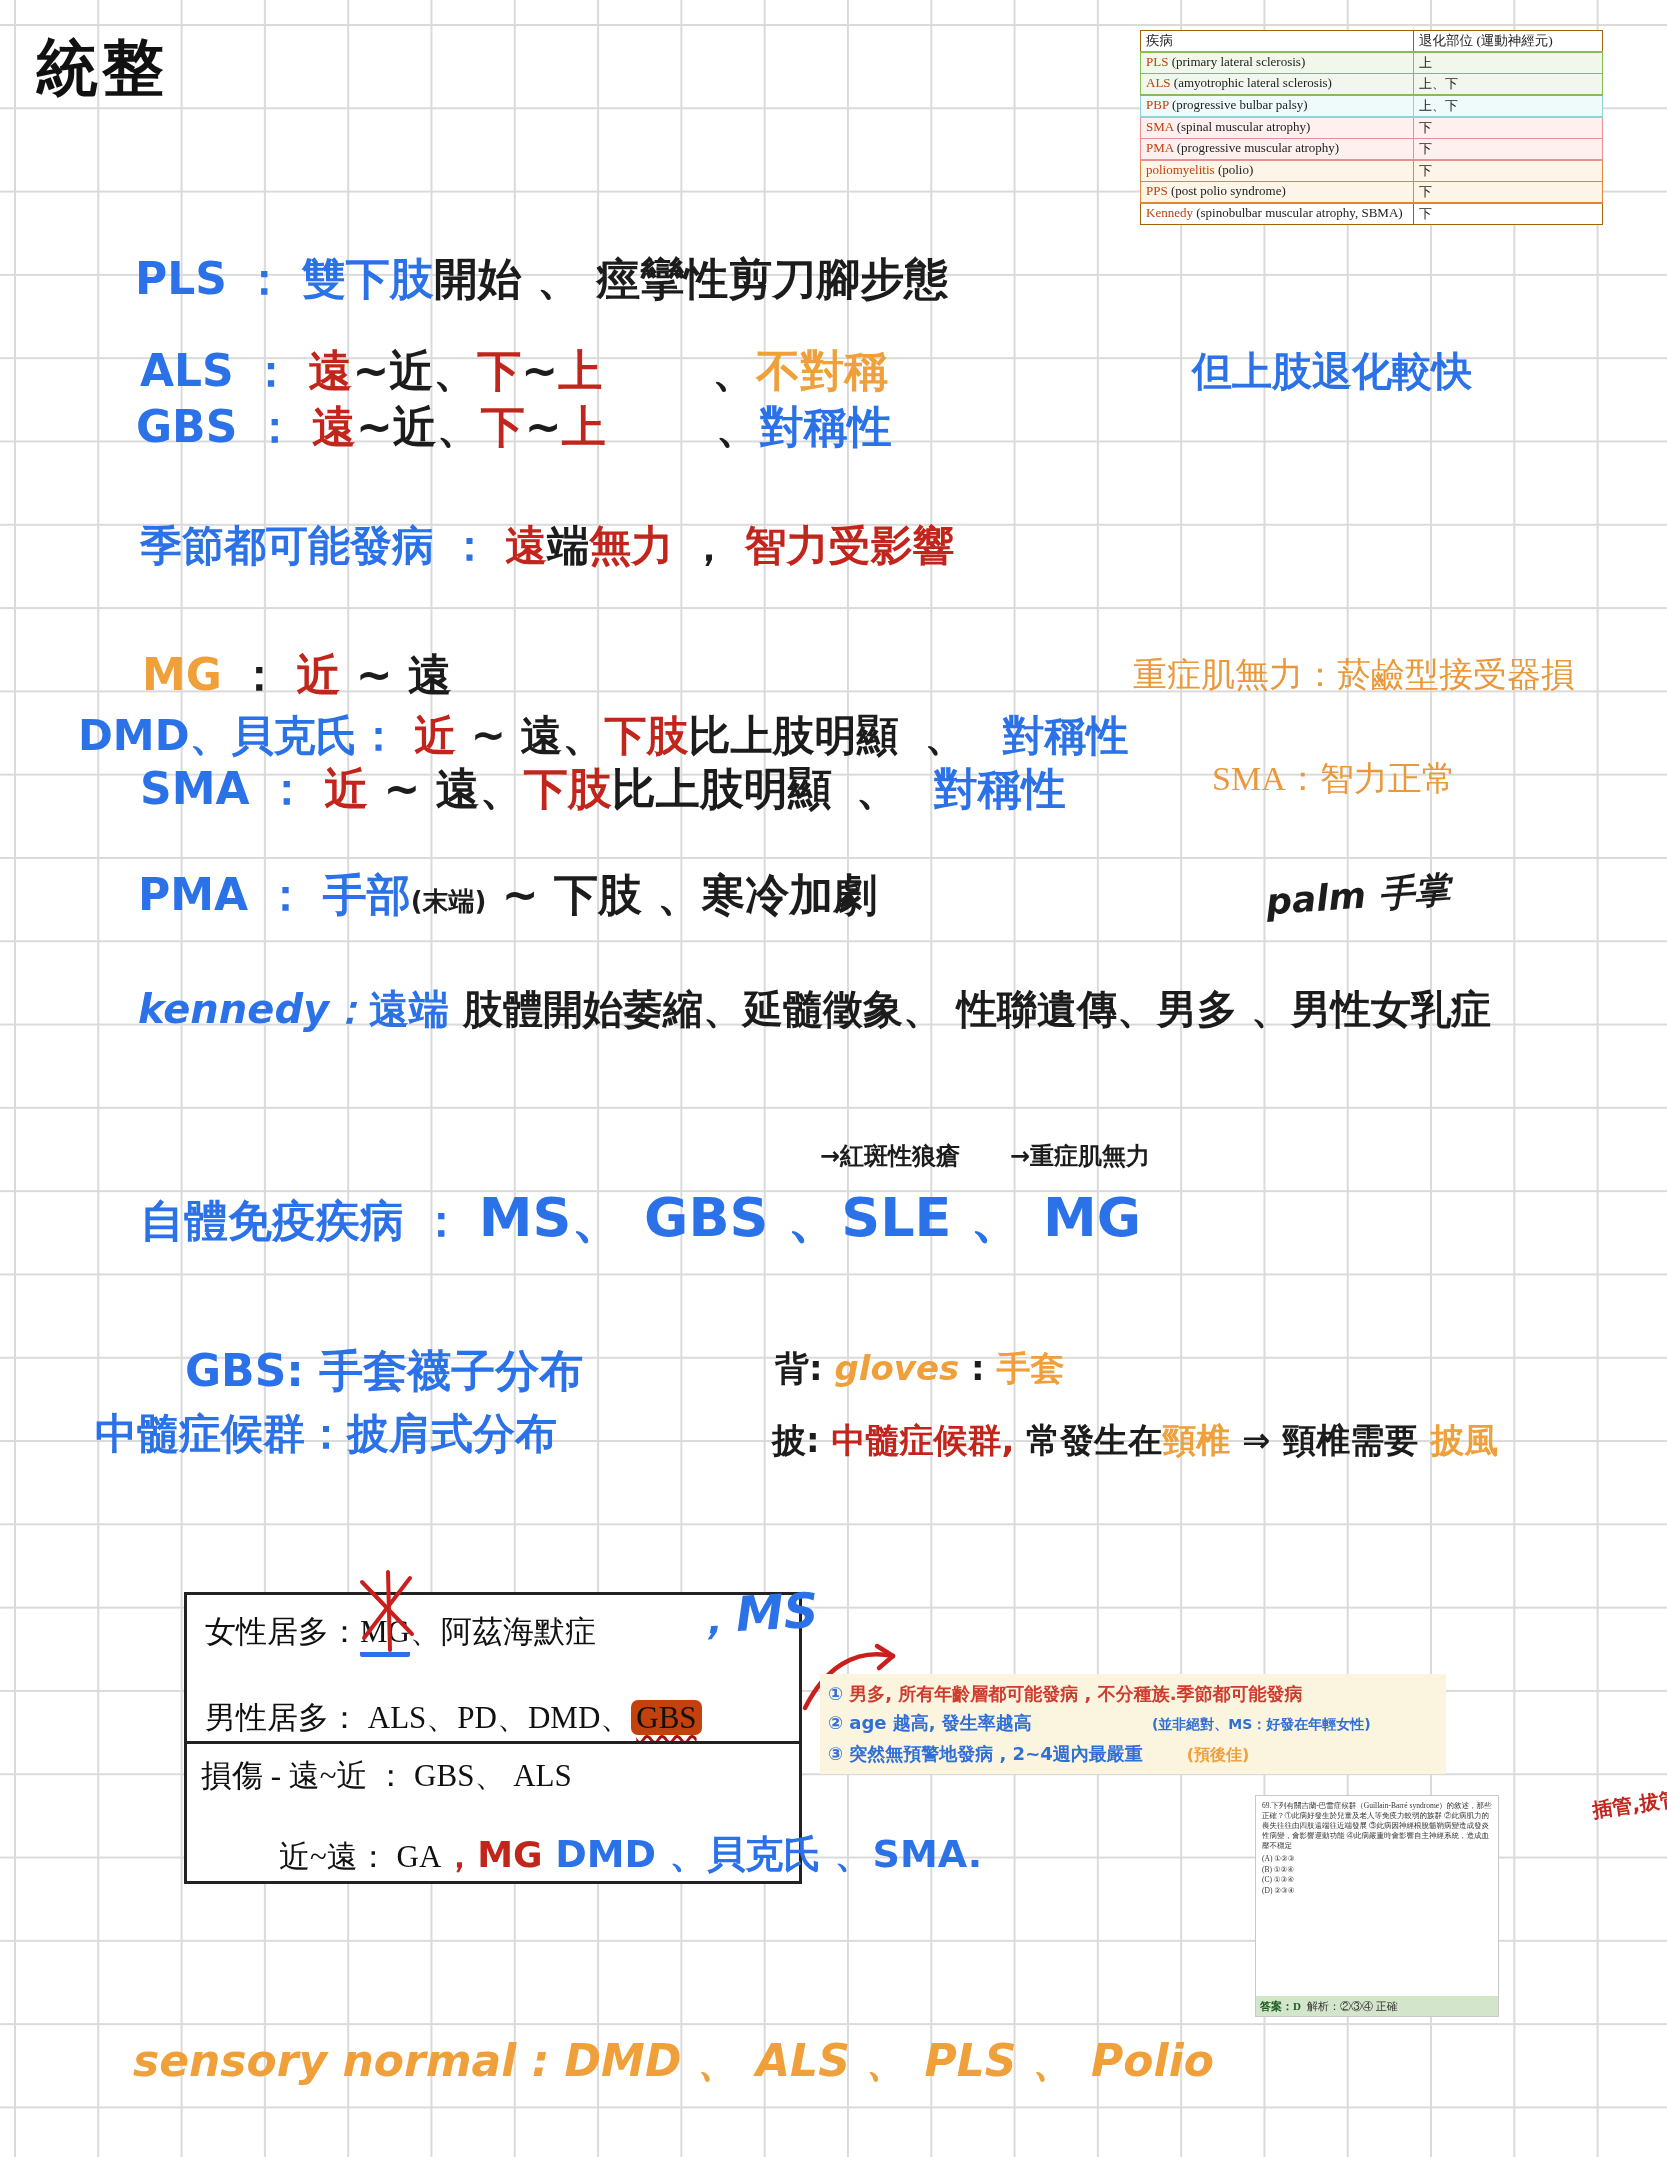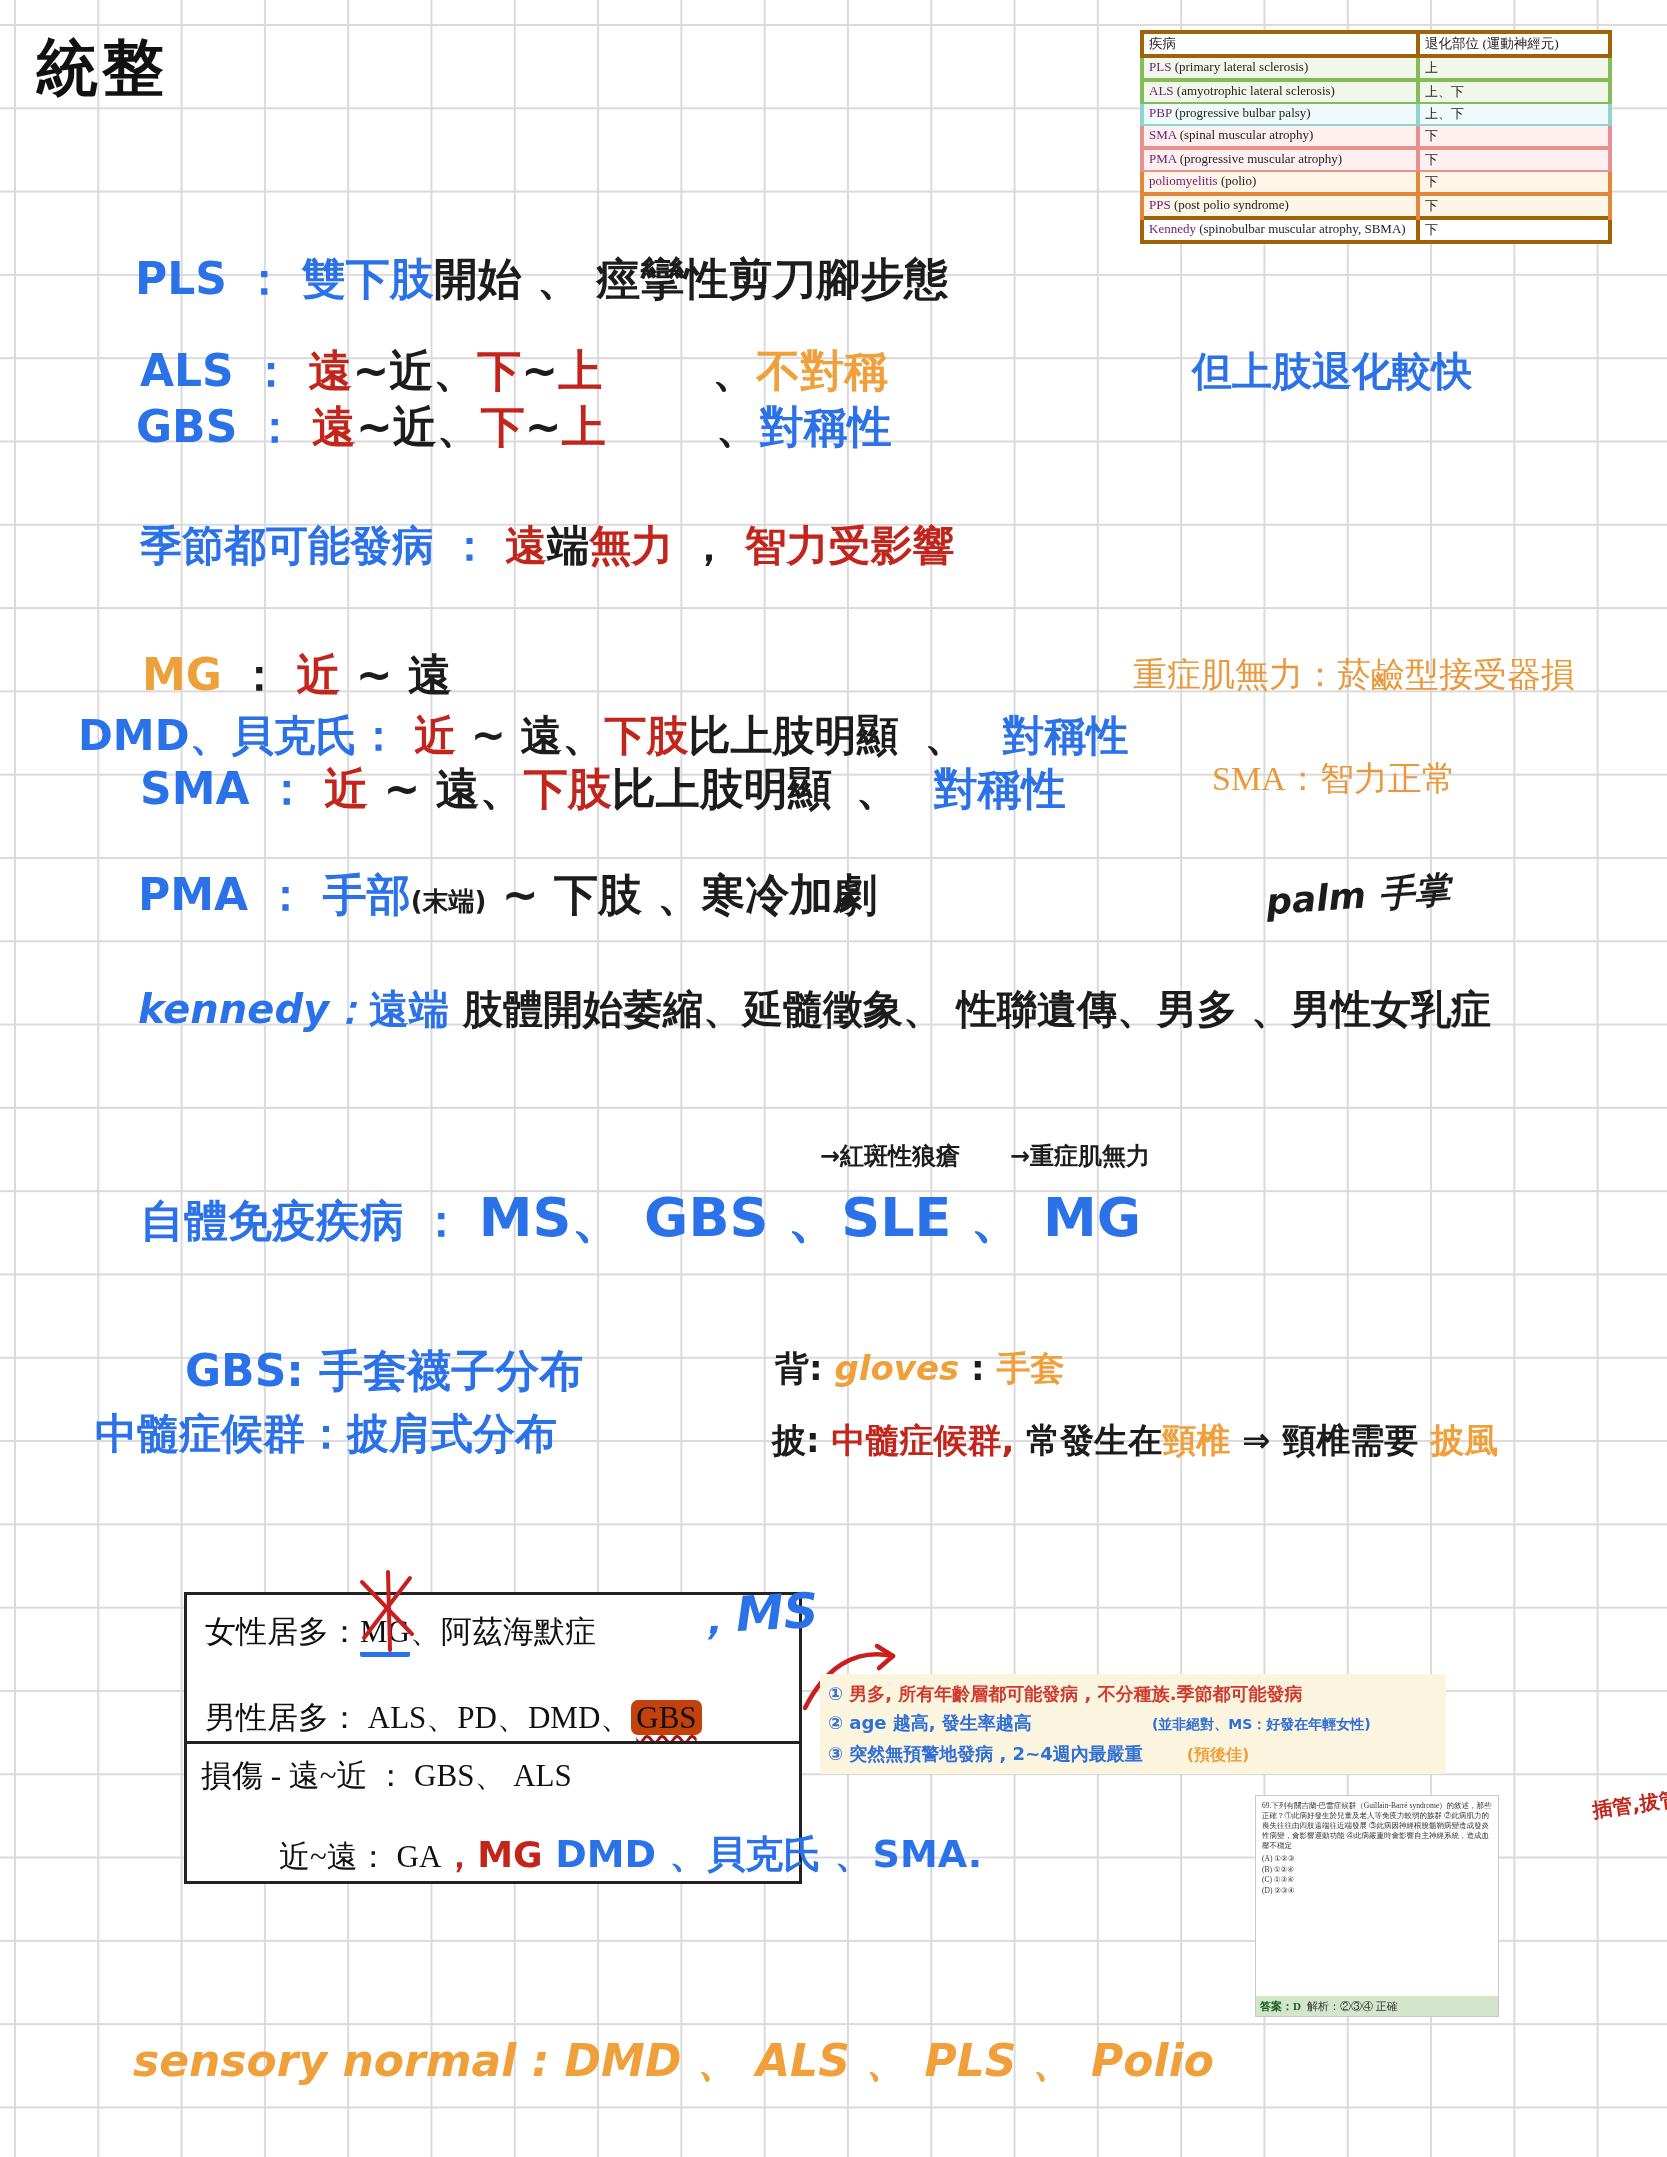--- a/index.html
+++ b/index.html
@@ -20,25 +20,25 @@
   .r{color:#c2251c;}
   .o{color:#efa03a;}
   .k{color:#1c1c1c;}
   .hw{font-weight:bold;}
   .lat{font-style:italic;}
   
   .typed{font-family:"Liberation Serif",serif;font-weight:normal;}
   .typed-o{color:#e9993c;}
   
   .mn-table{border-collapse:collapse;font-family:"Liberation Serif",serif;font-size:13px;color:#222;background:#fff;}
-  .mn-table th,.mn-table td{border:4px solid #a16207;padding:1px 5px;text-align:left;font-weight:normal;vertical-align:top;}
+  .mn-table th,.mn-table td{border:1px solid #a16207;padding:1px 5px;text-align:left;font-weight:normal;vertical-align:top;}
   .mn-table th{font-size:13.5px;}
   .mn-table td.loc{width:178px;}
   .mn-table td.dis{width:262px;}
-  .abbr{color:#701a75;}
+  .abbr{color:#c2410c;}
   .grp-green td{background:#f1f8eb;border-color:#86bb56;}
   .grp-cyan td{background:#effbfb;border-color:#8fd3d3;}
   .grp-pink td{background:#fdf0ef;border-color:#e89090;}
   .grp-orange td{background:#fdf5e7;border-color:#e2873a;}
   .bt td{border-top-width:2.5px;}
   .bb td{border-bottom-width:2.5px;}
   
   .sum-box{position:absolute;left:184px;top:1592px;width:612px;height:286px;border:3.5px solid #222;background:#fff;font-family:"Liberation Serif",serif;font-size:31px;color:#111;}
   .sum-box .row{position:absolute;white-space:nowrap;text-align:center;}
   .divider{position:absolute;left:0;right:0;top:146px;border-top:3px solid #222;}

